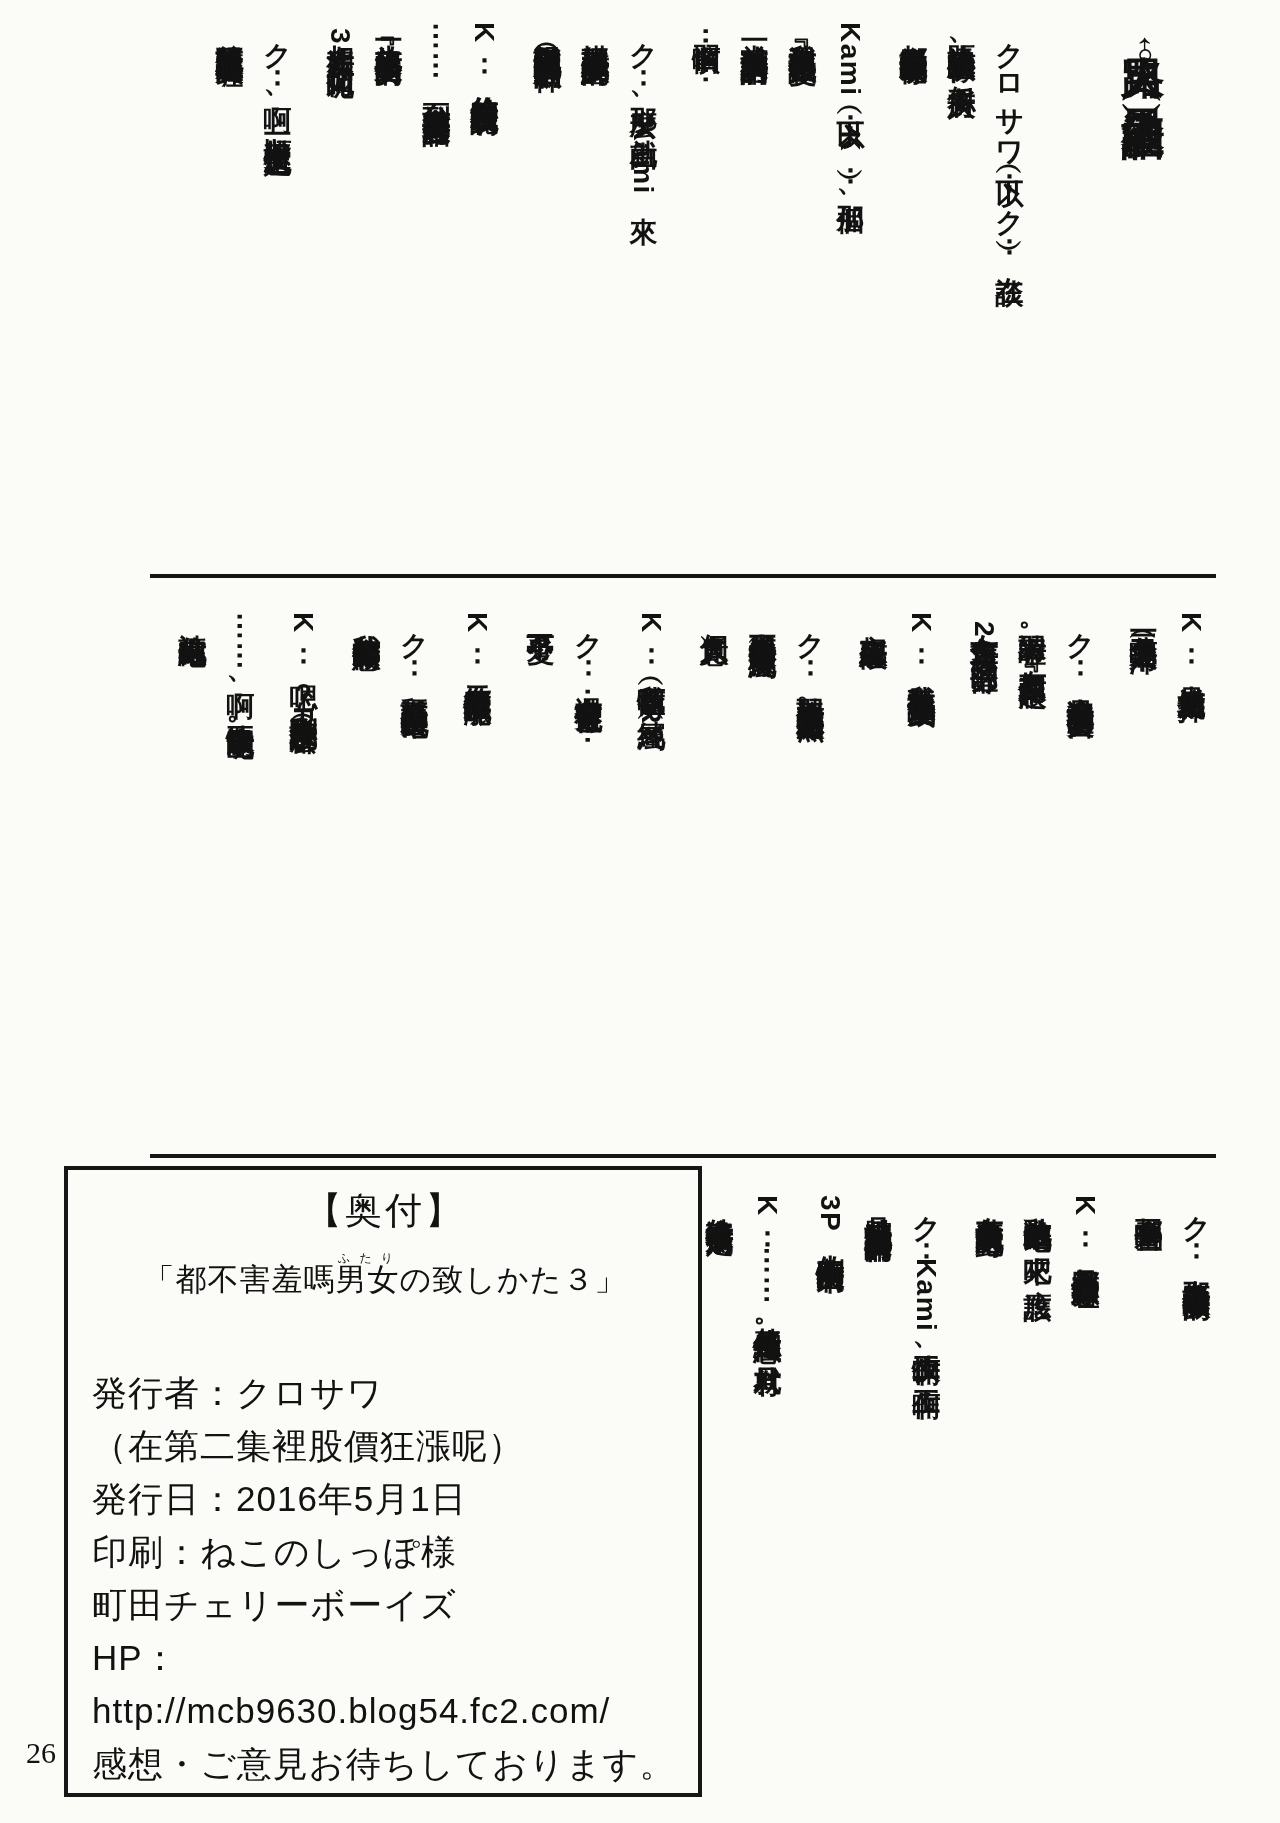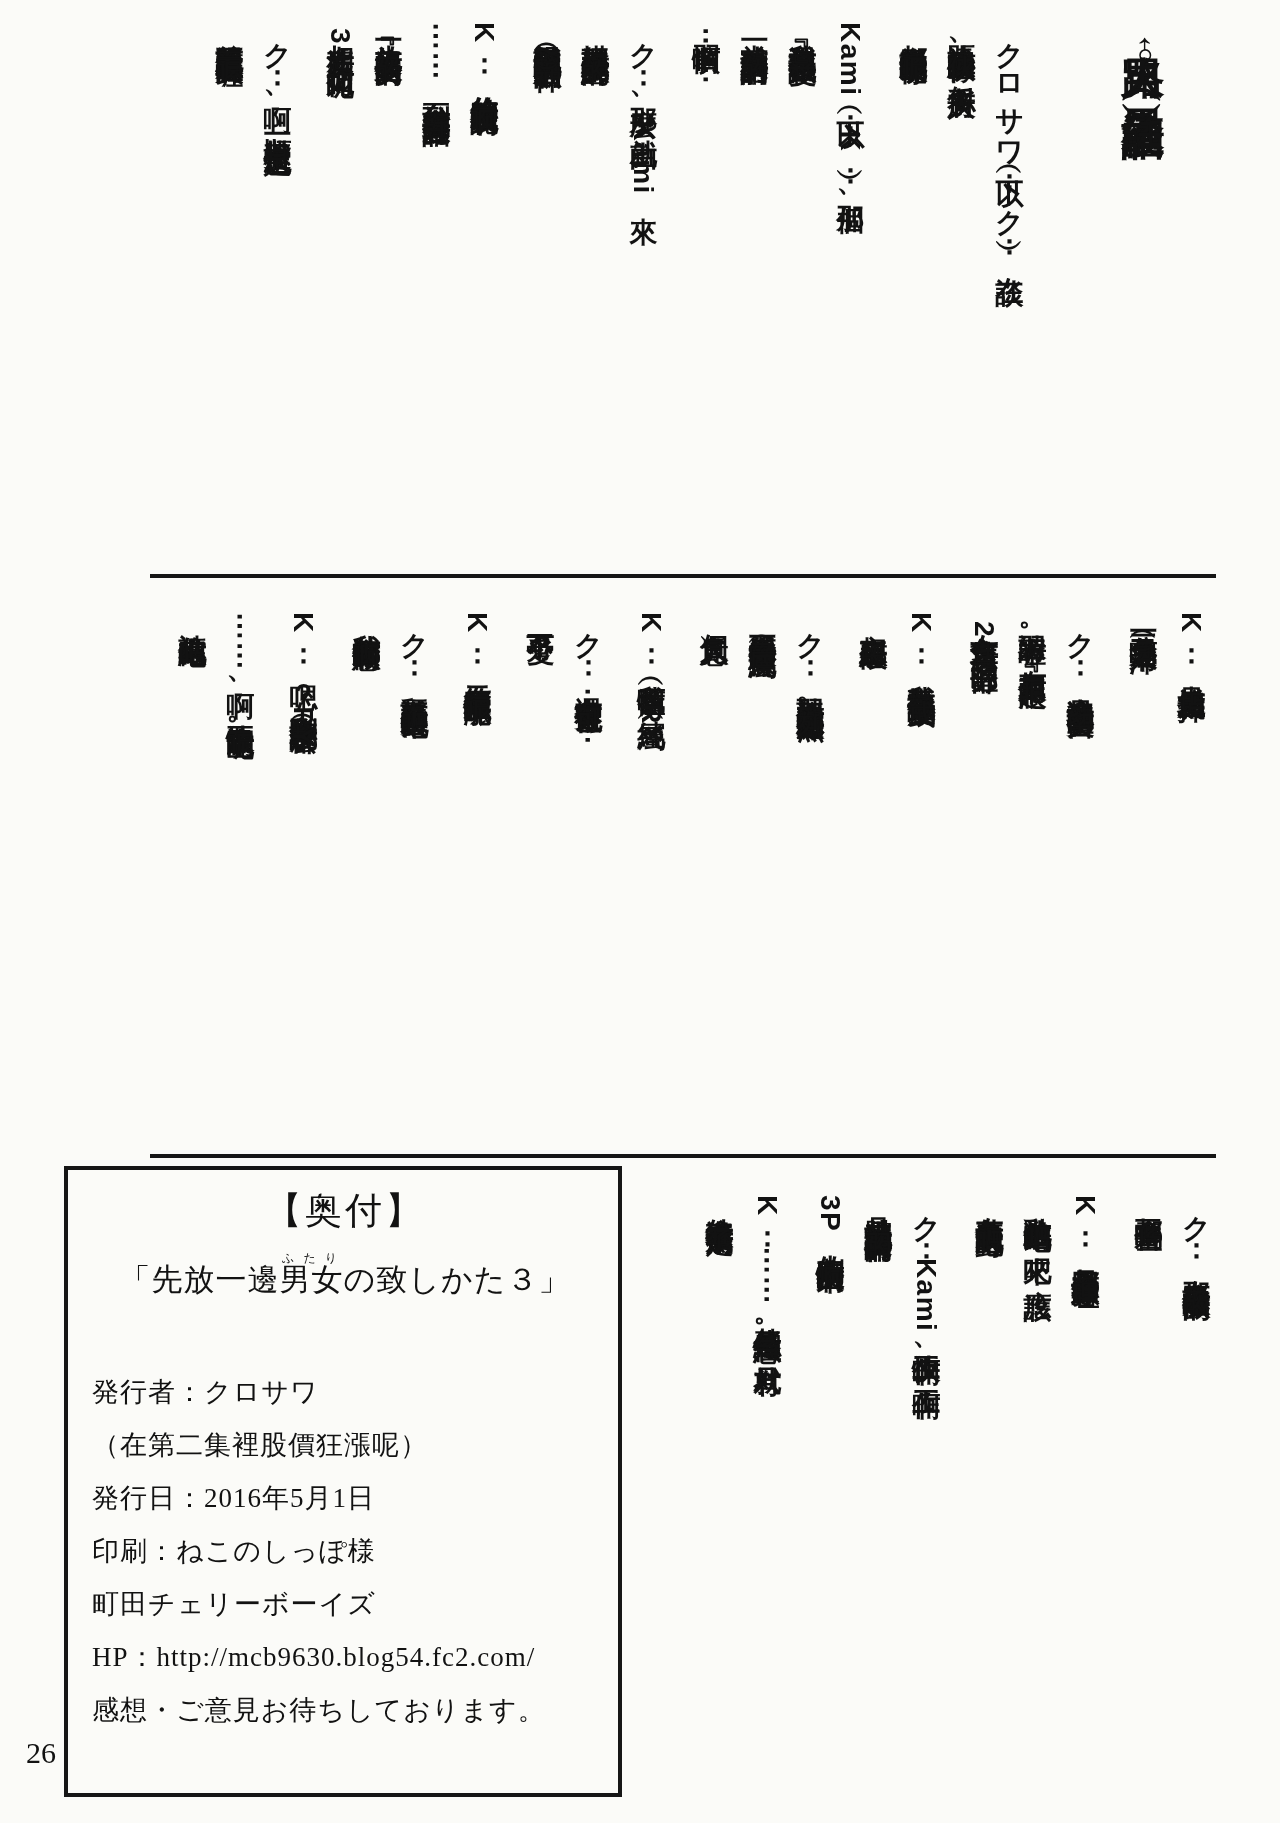--- a/index.html
+++ b/index.html
@@ -31,35 +31,35 @@
     font-size:28px; font-weight:600; line-height:48px; letter-spacing:1.5px;
   }
   
   .divider {
     position:absolute; left:150px; width:1066px; height:4px; background:#161616;
   }
   .divider-1 { top:574px; }
   .divider-2 { top:1154px; }
   
   .colophon {
-    position:absolute; left:64px; top:1166px; width:558px; height:631px;
+    position:absolute; left:64px; top:1166px; width:638px; height:631px;
     border:4px solid #161616; box-sizing:border-box;
     padding:10px 20px 0 24px;
-    font-family:Liberation Serif, serif;
+    font-family:Liberation Sans, sans-serif;
   }
   .colophon-header {
     text-align:center; font-size:37px; letter-spacing:3px; margin-top:6px;
   }
   .book-title {
     text-align:center; font-size:31px; letter-spacing:1px; margin-top:16px; line-height:52px;
   }
   .book-title ruby rt { font-size:12px; letter-spacing:4px; }
   .colophon-lines { margin-top:60px; }
   .cline {
-    display:block; font-size:27px; line-height:53px; letter-spacing:1px;
+    display:block; font-size:35px; line-height:53px; letter-spacing:1px;
   }
   .page-number {
     position:absolute; left:26px; top:1736px;
     font-family:"Liberation Serif", serif; font-size:30px;
   }
 </style>
 </head>
 <body>
 
 <div class="page">
@@ -157,21 +157,21 @@
         <div class="vcol">3P本的劇情快生出來啊</div>
       </div>
       <div class="turn">
         <div class="vcol">K：⋯⋯基佬總是性急。就只有</div>
         <div class="vcol">這件事徹底搞清楚了</div>
       </div>
     </div>
 
   <div class="colophon">
     <div class="colophon-header">【奥付】</div>
-    <div class="book-title"><span>「先放一邊</span><ruby><span>男女</span><rt>ふたり</rt></ruby><span>の致しかた３」</span></div>
+    <div class="book-title"><span>「都不害羞嗎</span><ruby><span>男女</span><rt>ふたり</rt></ruby><span>の致しかた３」</span></div>
     <div class="colophon-lines">
 
     <div class="cline">発行者：クロサワ</div>
         <div class="cline">（在第二集裡股價狂漲呢）</div>
         <div class="cline">発行日：2016年5月1日</div>
         <div class="cline">印刷：ねこのしっぽ様</div>
         <div class="cline">町田チェリーボーイズ</div>
         <div class="cline">HP：http://mcb9630.blog54.fc2.com/</div>
         <div class="cline">感想・ご意見お待ちしております。</div>
       </div>

